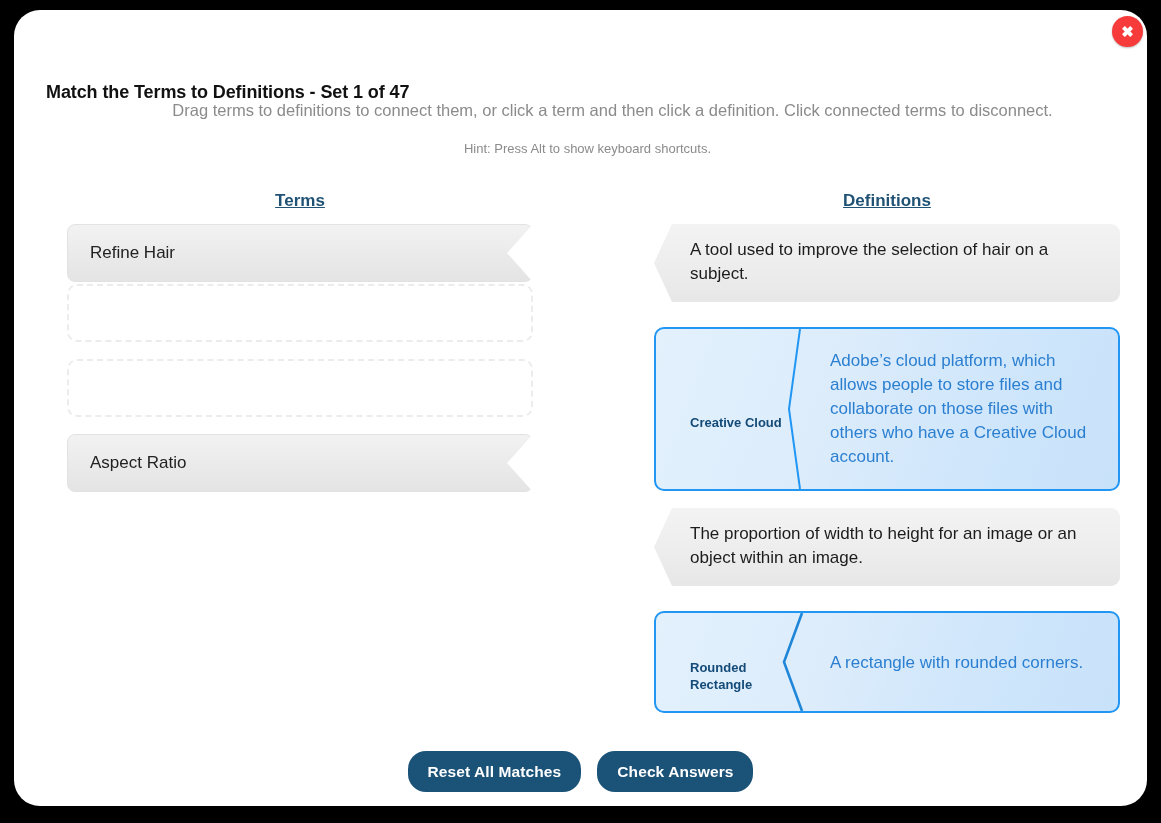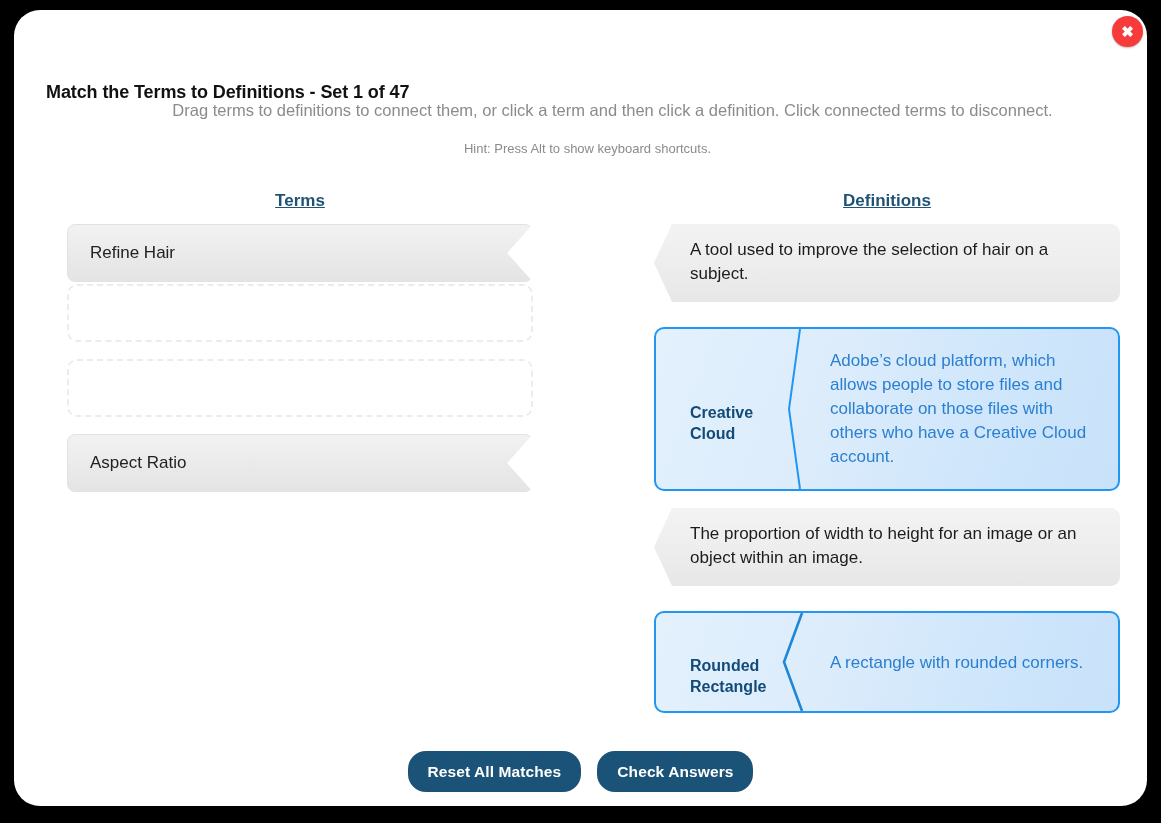--- a/index.html
+++ b/index.html
@@ -196,21 +196,21 @@
     overflow: hidden;
     cursor: pointer;
   }
   .matched-card .m-term {
     width: 138px;
     flex: 0 0 138px;
     display: flex;
     align-items: center;
     padding-left: 34px;
     box-sizing: border-box;
-    font-size: 16px;
+    font-size: 13px;
     font-weight: bold;
     color: #134a77;
     line-height: 1.32;
     margin-top: 28px;
   }
   .matched-card .m-sep {
     position: relative;
     width: 0;
     flex: 0 0 0px;
   }

